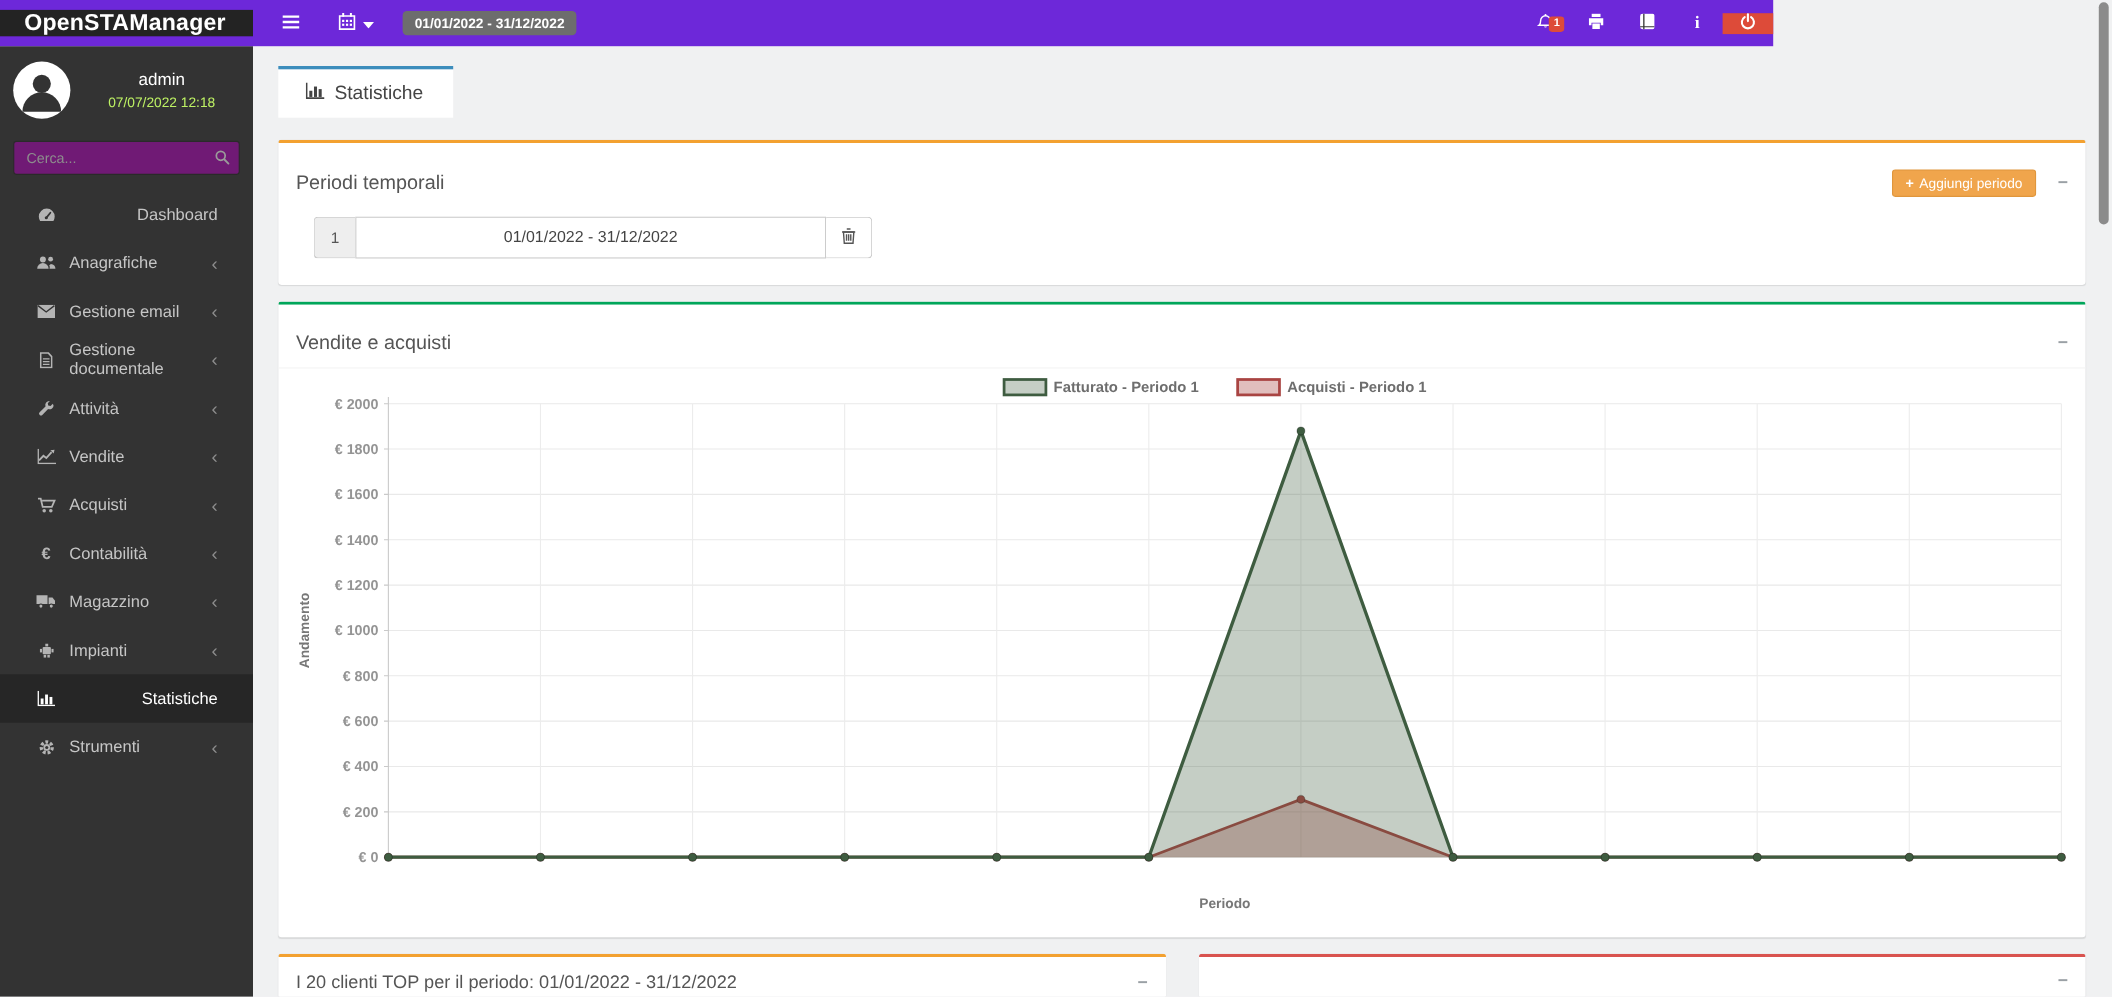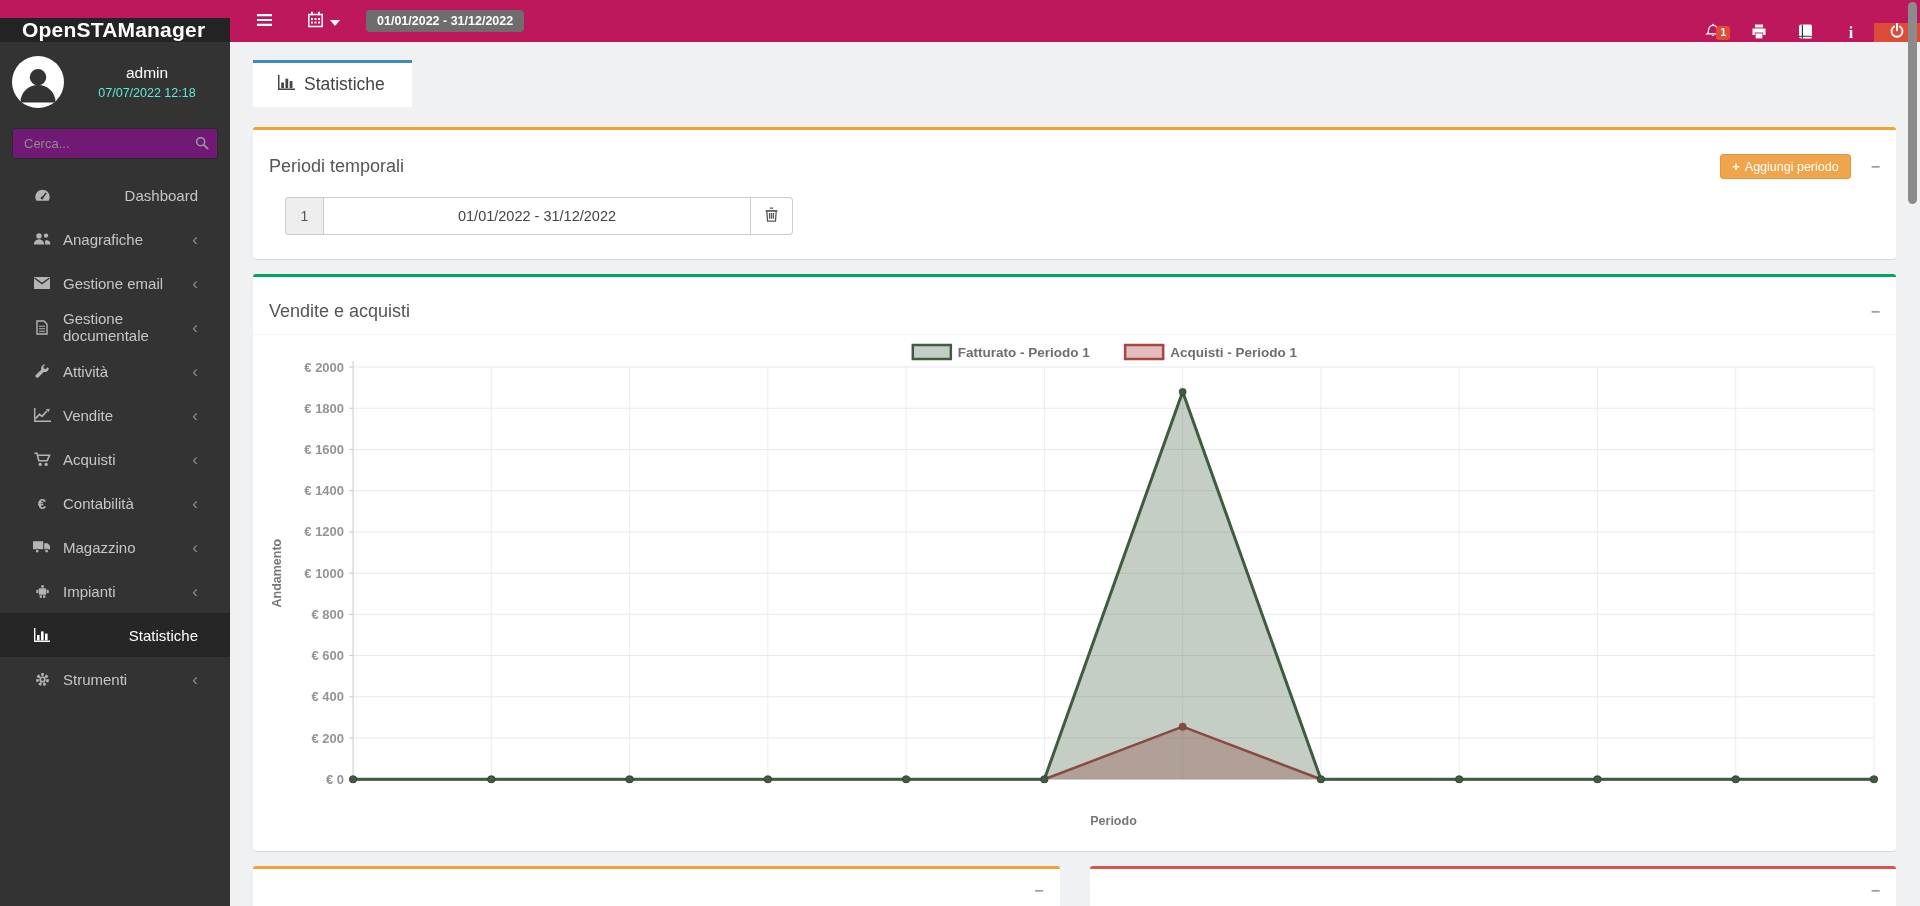--- a/index.html
+++ b/index.html
@@ -1,21 +1,21 @@
 <!DOCTYPE html>
 <html><head>
 <meta charset="utf-8">
 <style>
   * { box-sizing: border-box; margin: 0; padding: 0; }
   html,body { width:1920px; height:906px; overflow:hidden; background:#f0f1f2;
     font-family:"Liberation Sans", sans-serif; }
 
   
-  .navbar { position:absolute; left:0; top:0; width:1920px; height:42px;
-    background:#be185d; display:flex; align-items:flex-end; z-index:20; }
+  .navbar { position:absolute; left:0; top:0; width:1612px; height:42px;
+    background:#6d28d9; display:flex; align-items:center; z-index:20; }
   .brand { width:230px; background:#232323; color:#fff; font-size:21px; font-weight:bold;
     display:flex; align-items:center; padding-left:22px; letter-spacing:.2px; cursor:pointer; }
   .nav-left { display:flex; align-items:center; gap:6px; padding-left:12px; }
   .nav-btn { background:none; border:none; color:#fff; height:42px; padding:0 14px;
     display:flex; align-items:center; gap:6px; cursor:pointer; }
   .date-badge { background:#6d6d6d; color:#fff; font-weight:bold; font-size:12.5px;
     padding:4px 11px; border-radius:4px; margin-left:6px; cursor:pointer; }
   .nav-right { margin-left:auto; display:flex; align-items:stretch; }
   .tool-btn { position:relative; width:46px; background:none; border:none; color:#fff;
     display:flex; align-items:center; justify-content:center; cursor:pointer; }
@@ -25,21 +25,21 @@
   .info-glyph { font-family:"Liberation Serif", serif; font-weight:900; font-size:16px; font-style:normal; }
 
   
   .sidebar { position:absolute; left:0; top:42px; bottom:0; width:230px; background:#333;
     color:#c6c6c6; }
   .user-panel { display:flex; align-items:center; gap:12px; padding:14px 12px 10px 12px; }
   .avatar { width:52px; height:52px; border-radius:50%; background:#fff; flex:0 0 52px;
     display:flex; align-items:flex-end; justify-content:center; overflow:hidden; }
   .user-meta { flex:1; text-align:center; }
   .user-name { color:#fff; font-size:15.5px; font-weight:normal; }
-  .user-date { color:#5eead4; font-size:12.5px; margin-top:4px; }
+  .user-date { color:#bef264; font-size:12.5px; margin-top:4px; }
   .search-wrap { position:relative; margin:10px 12px 6px 12px; }
   .search-input { width:100%; background:#701a75; border:1px solid #2a2a2a; border-radius:3px;
     color:#ccc; font-size:13px; padding:7px 30px 7px 11px; outline:none;
     font-family:"Liberation Sans", sans-serif; }
   .search-input::placeholder { color:#8d8d8d; }
   .search-btn { position:absolute; right:6px; top:5px; background:none; border:none;
     color:#9a9a9a; cursor:pointer; padding:3px; }
   .menu { margin-top:14px; }
   .menu-item { display:flex; align-items:center; height:44px; padding:0 32px;
     font-size:15px; color:#c6c6c6; cursor:pointer;justify-content:space-between; }
@@ -440,20 +440,21 @@
           <text x="16" y="230" font-size="12.5" font-weight="bold" fill="#777" text-anchor="middle" transform="rotate(-90 16 230)">Andamento</text>
           <text x="848" y="482" font-size="12.5" font-weight="bold" fill="#777" text-anchor="middle">Periodo</text>
         </svg>
     </div>
   </section>
 
   
   <div class="bottom-row">
     <section class="panel panel-orange">
       <div class="bpanel-heading">
+        <span class="bpanel-title">I 20 clienti TOP per il periodo: 01/01/2022 - 31/12/2022</span>
         <button class="btn-collapse auto">−</button>
       </div>
     </section>
     <section class="panel panel-red">
       <div class="bpanel-heading">
         <button class="btn-collapse auto">−</button>
       </div>
     </section>
   </div>
 </main>

